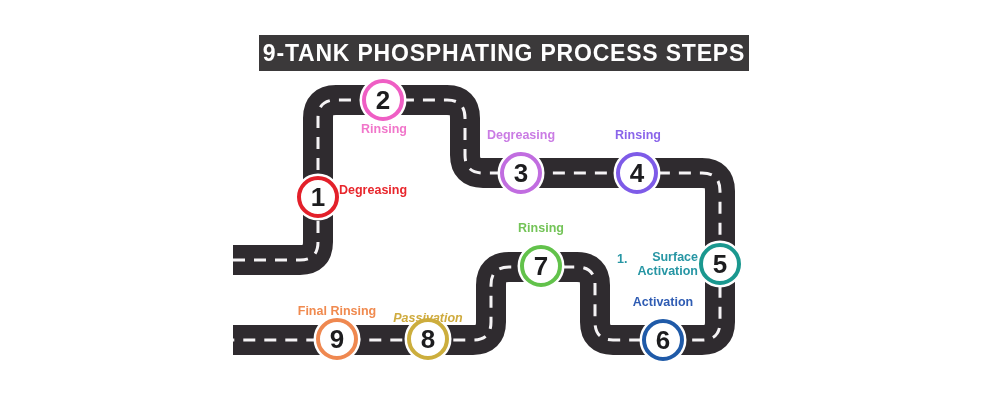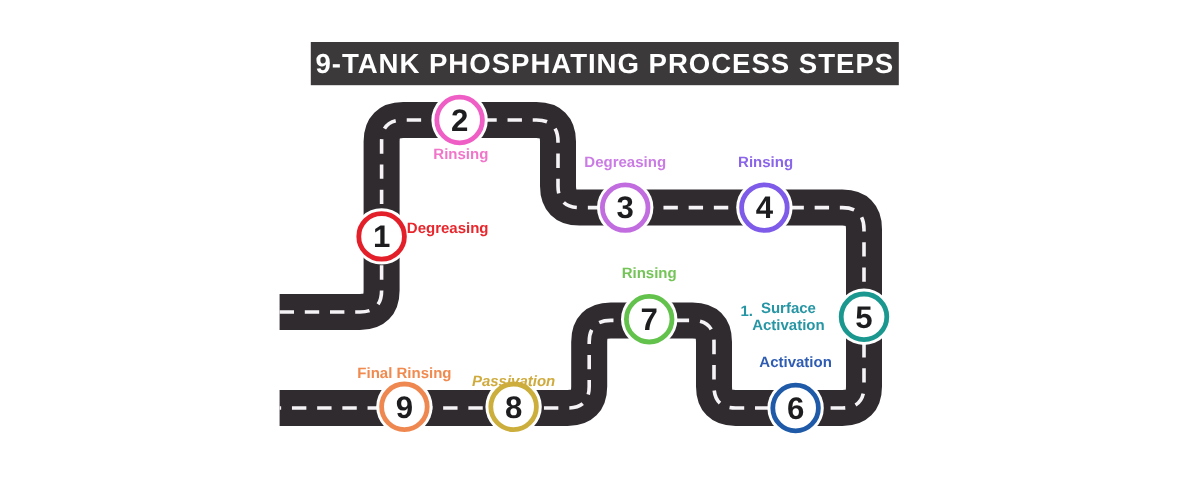--- a/index.html
+++ b/index.html
@@ -23,21 +23,21 @@
     transform:translate(-50%,-50%);
   }
   .step-node span{
     font-size:26px;font-weight:bold;color:#1d1d1f;line-height:1;
   }
   .step-label{
     position:absolute;font-size:12.5px;font-weight:bold;line-height:1.15;
     transform:translate(-50%,-50%);text-align:center;white-space:nowrap;
   }
   .step-label.align-left{transform:translateY(-50%);text-align:left;}
-  .step-label.align-right{transform:translateY(-50%);text-align:center;white-space:normal;}
+  .step-label.align-right{transform:translateY(-50%);text-align:right;white-space:normal;}
   
   .node-1{left:318px;top:197px;}  .label-1{left:339px;top:190px;}
   .node-2{left:383px;top:100px;}  .label-2{left:384px;top:129px;}
   .node-3{left:521px;top:173px;}  .label-3{left:521px;top:135px;}
   .node-4{left:637px;top:173px;}  .label-4{left:638px;top:135px;}
   .node-5{left:720px;top:264px;}  .label-5{right:302px;top:264px;width:82px;}
   .marker-5{position:absolute;left:617px;top:259px;transform:translateY(-50%);font-size:12.5px;font-weight:bold;}
   .node-6{left:663px;top:340px;}  .label-6{left:663px;top:302px;}
   .node-7{left:541px;top:266px;}  .label-7{left:541px;top:228px;}
   .node-8{left:428px;top:339px;}  .label-8{left:428px;top:318px;font-style:italic;}

